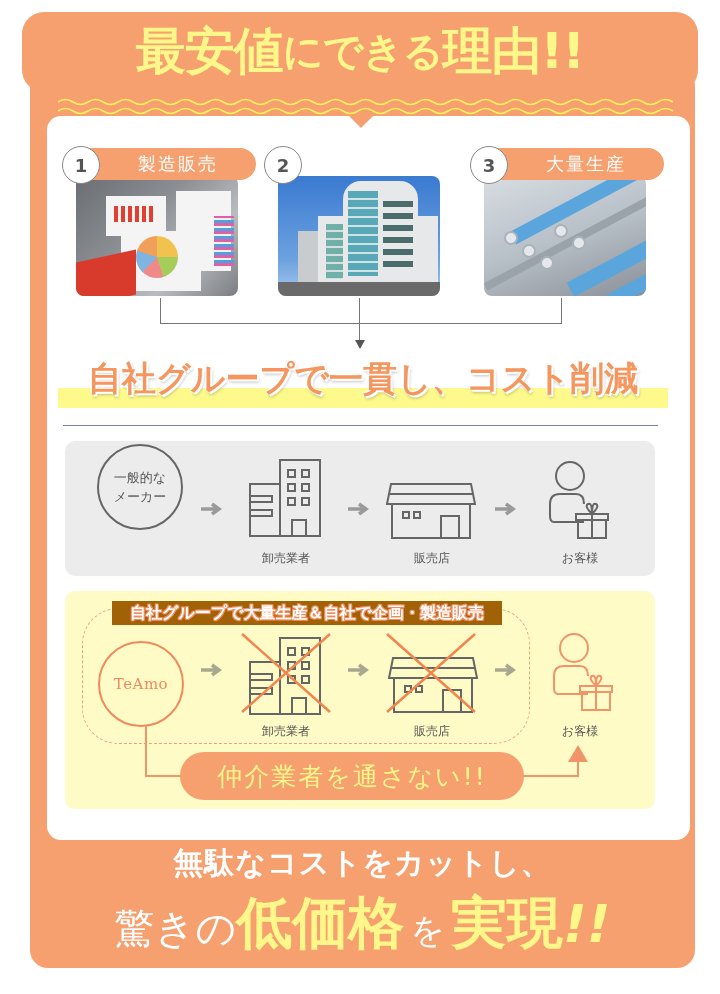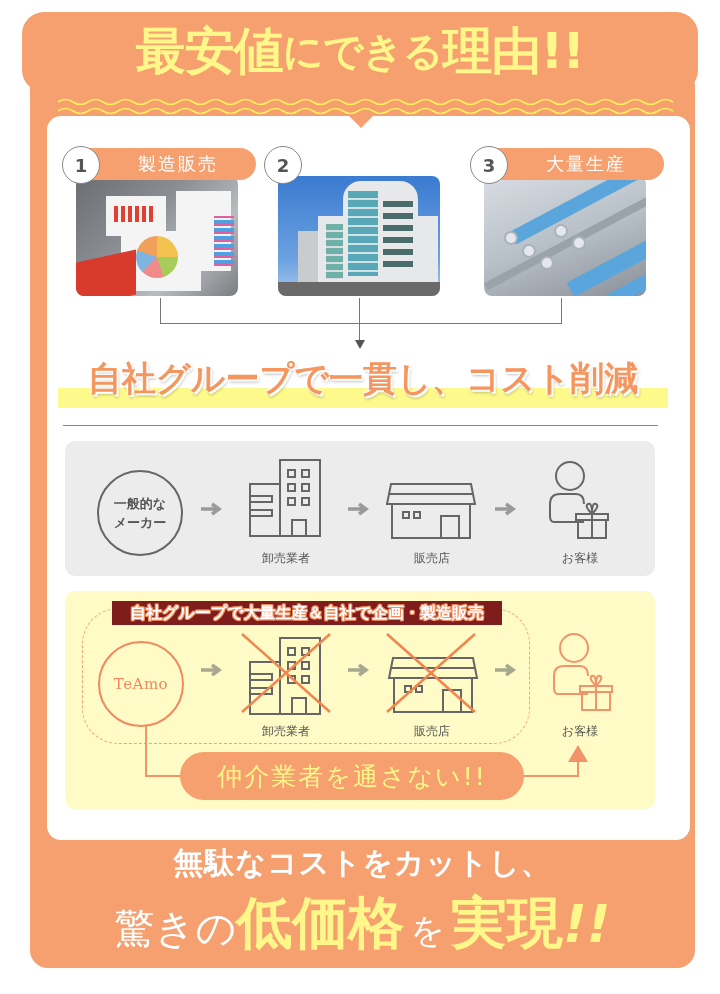--- a/index.html
+++ b/index.html
@@ -126,21 +126,21 @@
   .garrow { position: absolute; width: 22px; height: 14px; }
   .lbl { position: absolute; font-size: 12px; color: #555; width: 80px; text-align: center; }
   .icon { position: absolute; }
 
   .dashed {
     position: absolute; left: 82px; top: 608px; width: 448px; height: 136px;
     border: 1.5px dashed #f2a07a; border-radius: 36px;
   }
   .sub-title {
     position: absolute; left: 112px; top: 601px; width: 390px; height: 24px;
-    background: #7f1d1d; display: flex; align-items: center; justify-content: center;
+    background: #a16207; display: flex; align-items: center; justify-content: center;
     color: #ffffff; font-weight: bold; font-size: 16px; white-space: nowrap;
     text-shadow: -1px -1px 0 #f28c5c, 1px -1px 0 #f28c5c, -1px 1px 0 #f28c5c, 1px 1px 0 #f28c5c,
                  0 -1px 0 #f28c5c, 0 1px 0 #f28c5c, -1px 0 0 #f28c5c, 1px 0 0 #f28c5c;
   }
   .pill {
     position: absolute; left: 180px; top: 752px; width: 344px; height: 48px;
     background: #f5a06e; border-radius: 24px;
     display: flex; align-items: center; justify-content: center;
     color: #fff78a; font-size: 25px; letter-spacing: 2px; white-space: nowrap;
   }
@@ -235,21 +235,21 @@
 <div class="conn" style="left:359px;top:298px;width:1px;height:44px;"></div>
 <div class="conn" style="left:561px;top:298px;width:1px;height:25px;"></div>
 <div class="conn" style="left:160px;top:323px;width:402px;height:1px;"></div>
 <div class="arrow-down"></div>
 
 <div class="hl-stripe"></div>
 <div class="headline">自社グループで一貫し、コスト削減</div>
 <div class="divider"></div>
 
 <div class="flow-gray"></div>
-<div class="maker-circle" style="left:97px;top:470px;font-weight:bold;">
+<div class="maker-circle" style="left:97px;top:444px;">
   <span>一般的な</span>
   <span>メーカー</span>
 </div>
 
 <svg class="garrow" style="left:200px;top:502px" viewBox="0 0 22 14">
     <path d="M1 7 H18 M12 2 L19 7 L12 12" stroke="#9a9a9a" stroke-width="3.5" fill="none"></path>
   </svg>
 <svg class="garrow" style="left:347px;top:502px" viewBox="0 0 22 14">
     <path d="M1 7 H18 M12 2 L19 7 L12 12" stroke="#9a9a9a" stroke-width="3.5" fill="none"></path>
   </svg>

